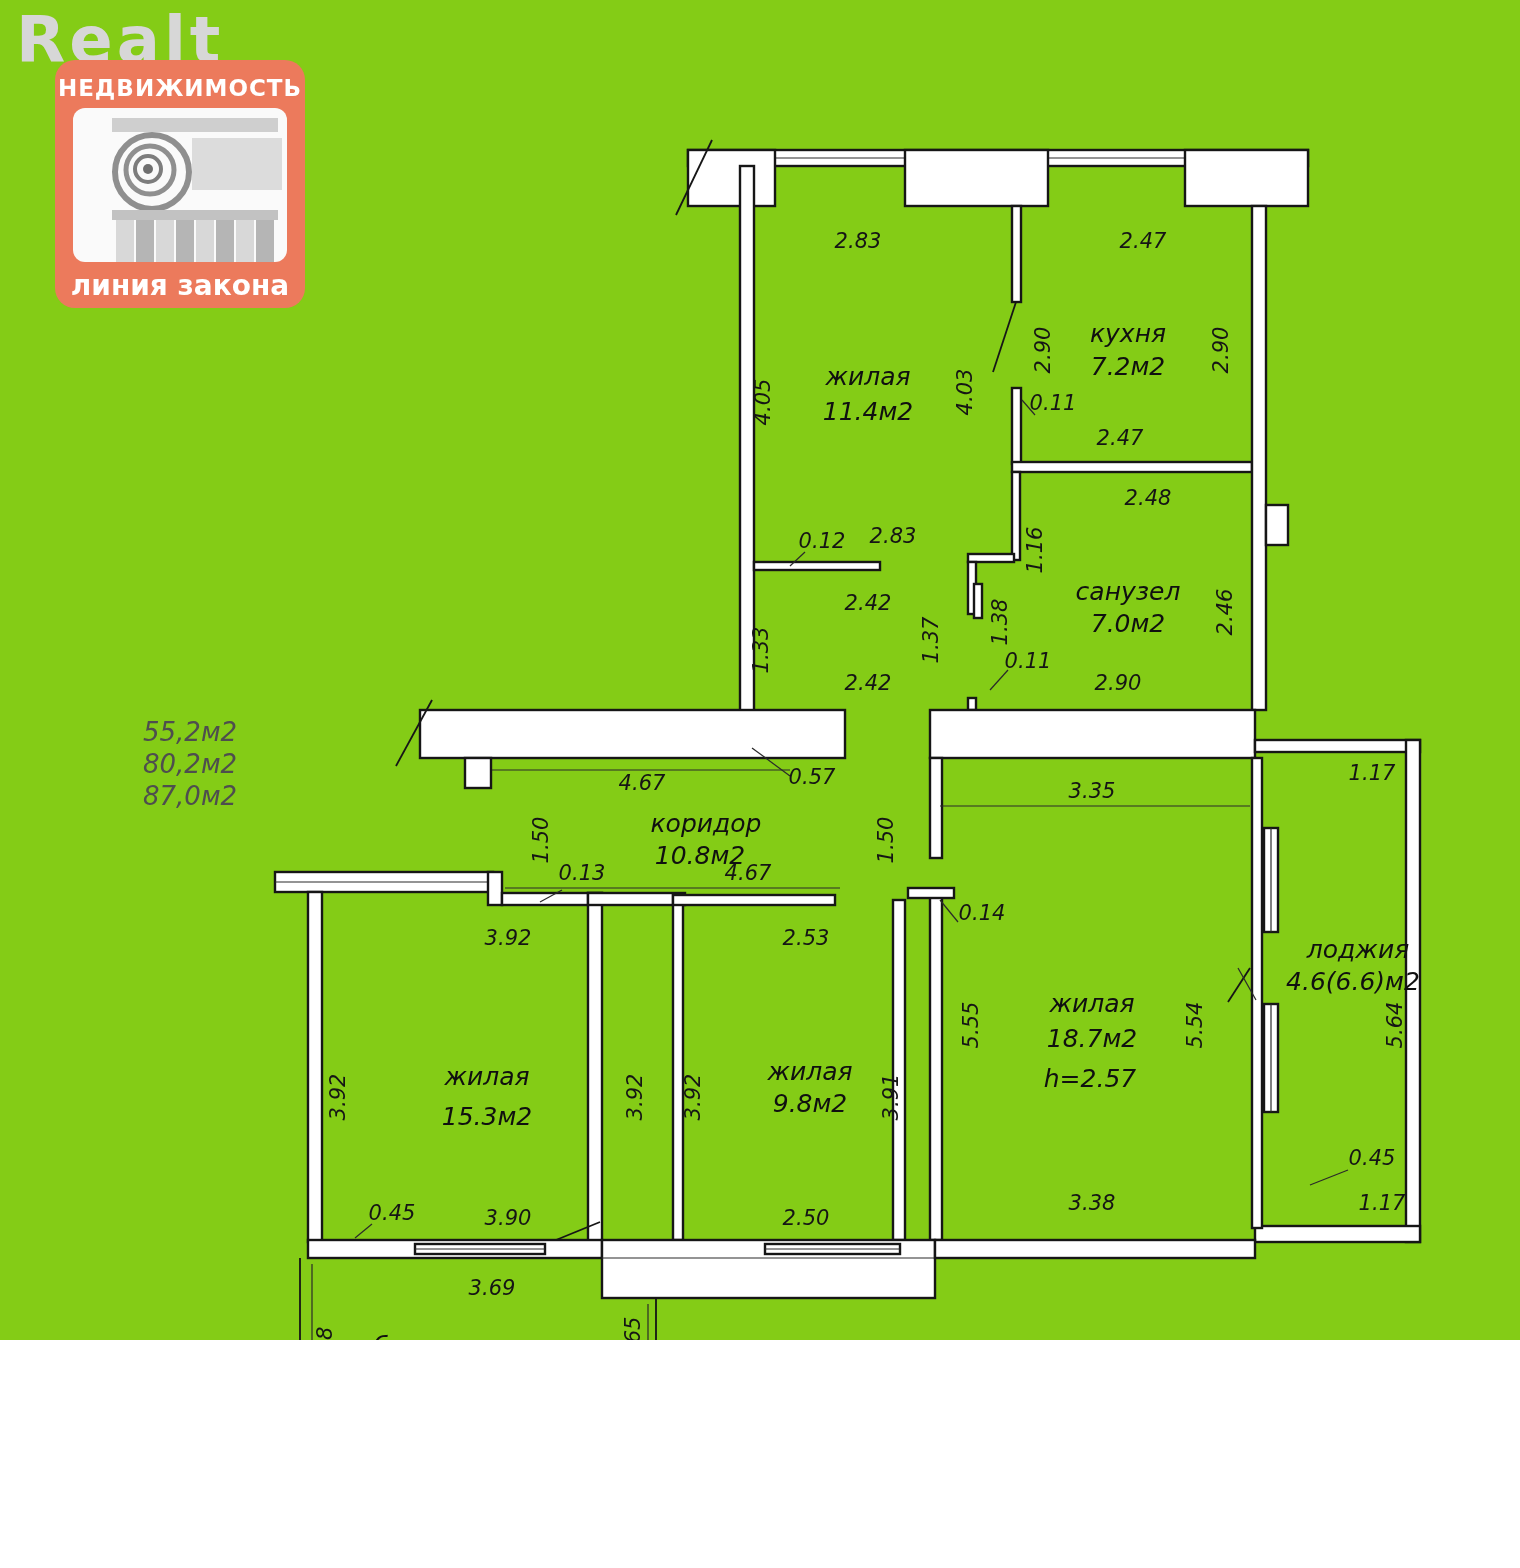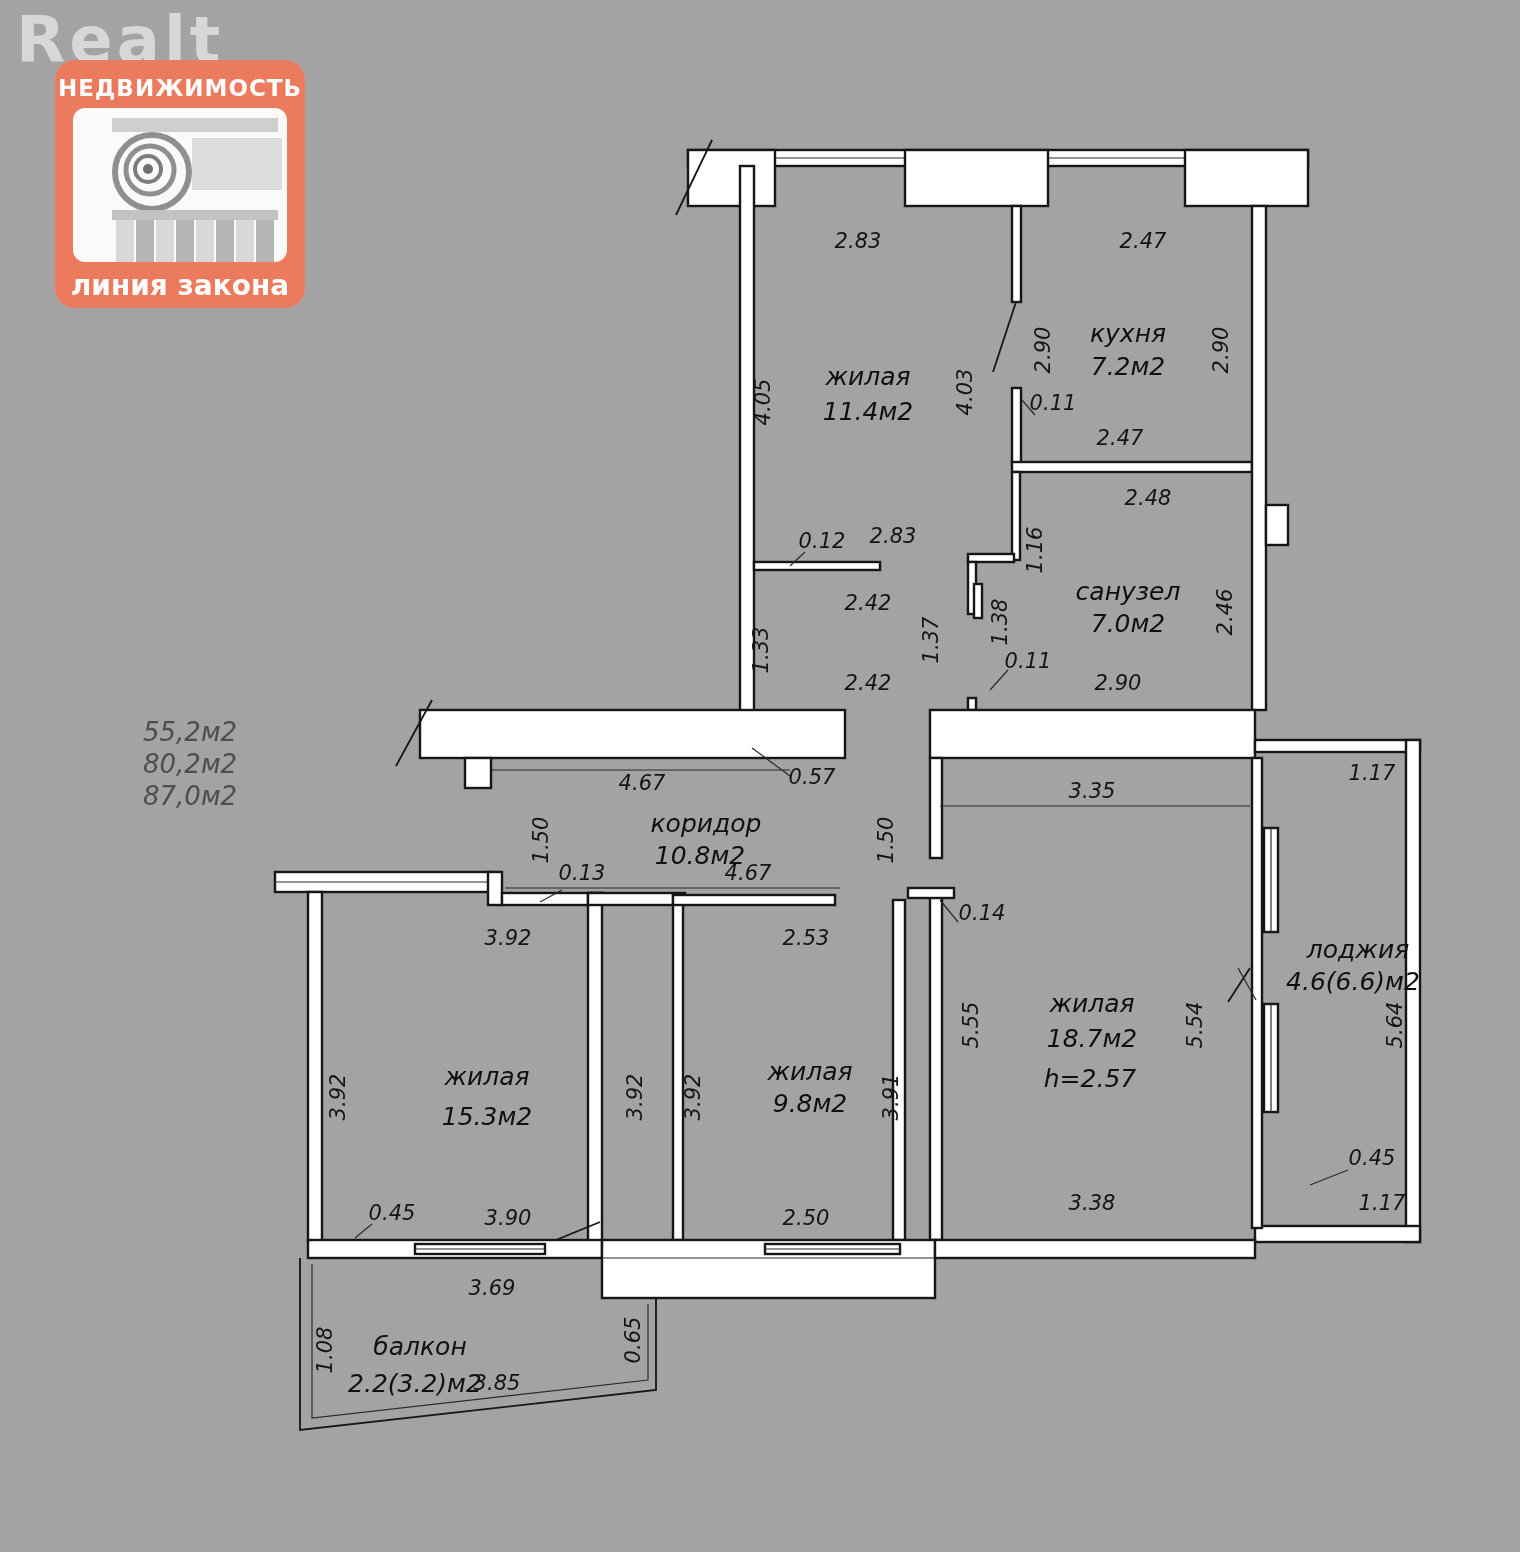--- a/index.html
+++ b/index.html
@@ -1,16 +1,16 @@
 <!DOCTYPE html>
 <html><head>
 <meta charset="utf-8">
 <style>
   html,body{margin:0;padding:0;background:#ffffff;}
-  .stage{position:relative;width:1520px;height:1552px;background:#a3a3a3;overflow:hidden;
+  .stage{position:relative;width:1520px;height:1340px;background:#84cc16;overflow:hidden;
          font-family:"DejaVu Sans",sans-serif;}
   svg{position:absolute;left:0;top:0;}
   .wall{fill:#ffffff;stroke:#161616;stroke-width:2.4;}
   .thin{stroke:#161616;stroke-width:1.8;fill:none;}
   .hair{stroke:#2a2a2a;stroke-width:1.2;fill:none;}
   .dim{font:italic 21px "DejaVu Sans",sans-serif;fill:#151515;text-anchor:middle;}
   .room-label{font:italic 25px "DejaVu Sans",sans-serif;fill:#101010;text-anchor:middle;}
   .watermark{font:bold 64px "DejaVu Sans",sans-serif;fill:#d7d7d7;letter-spacing:4px;}
   .logo-top{font:bold 23px "DejaVu Sans",sans-serif;fill:#ffffff;letter-spacing:1px;text-anchor:middle;}
   .logo-bottom{font:bold 28px "DejaVu Sans",sans-serif;fill:#ffffff;text-anchor:middle;}

